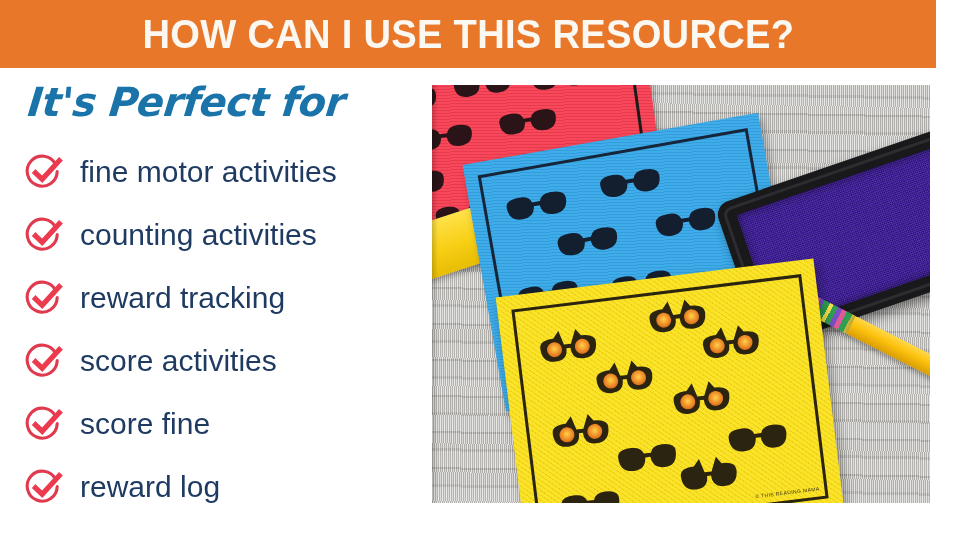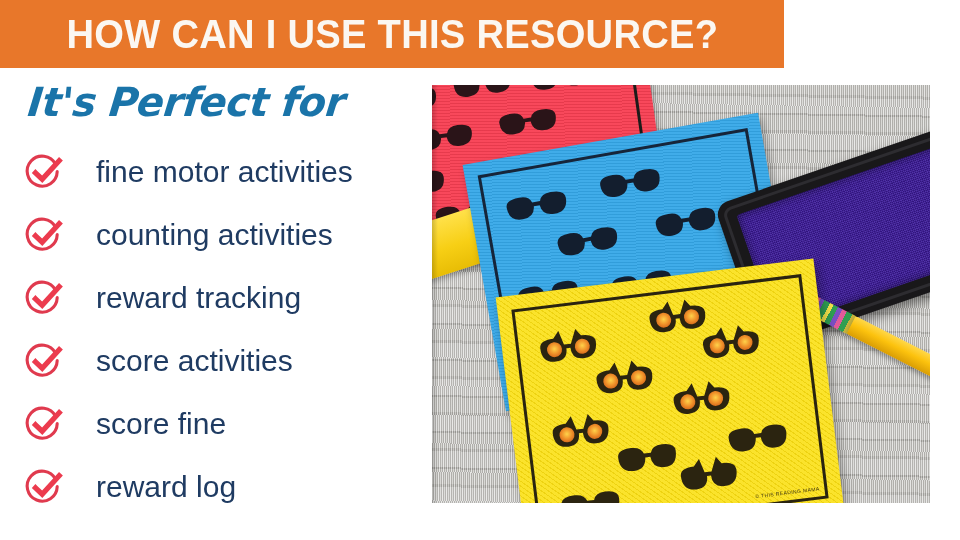--- a/index.html
+++ b/index.html
@@ -13,21 +13,21 @@
     font-family: "Liberation Sans", sans-serif;
     overflow: hidden;
     position: relative;
   }
 
   
   #header-banner {
     position: absolute;
     left: 0;
     top: 0;
-    width: 784px;
+    width: 936px;
     height: 68px;
     background: #e8772a;
     display: flex;
     align-items: center;
     justify-content: center;
   }
   #header-title {
     color: #fbf7f1;
     font-family: "Liberation Sans Narrow", "Liberation Sans", sans-serif;
     font-weight: bold;
@@ -83,21 +83,21 @@
     padding-left: 24px;
     box-sizing: border-box;
   }
   .check-icon {
     flex: 0 0 auto;
     width: 40px;
     height: 40px;
     display: block;
   }
   .benefit-label {
-    margin-left: 32px;
+    margin-left: 16px;
     color: #1f3b62;
     font-family: "Liberation Sans", sans-serif;
     font-size: 30px;
     line-height: 1;
     white-space: nowrap;
   }
 
   
   #photo-panel {
     position: absolute;

